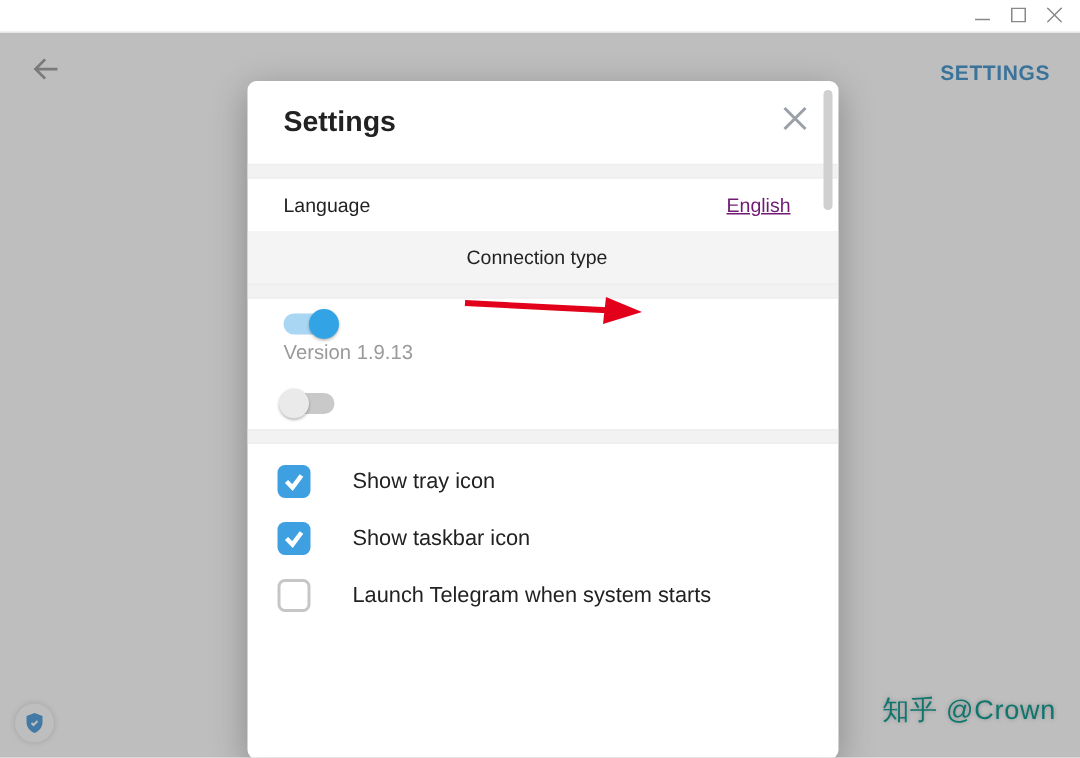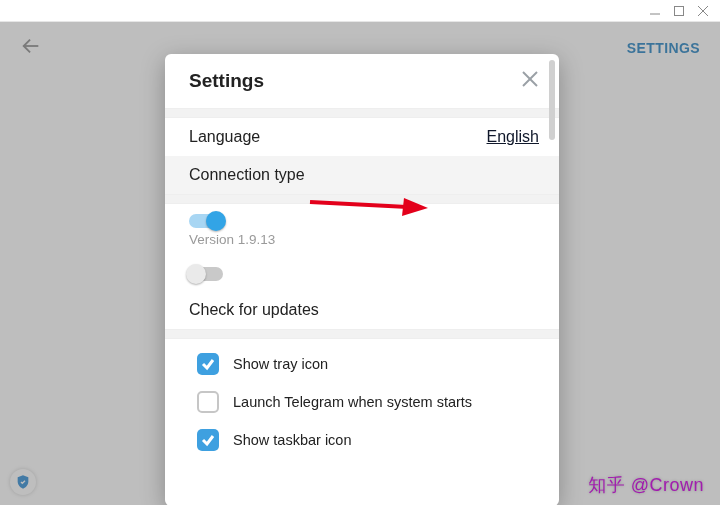--- a/index.html
+++ b/index.html
@@ -6,38 +6,38 @@
     body { width: 720px; height: 505px; overflow: hidden; position: relative; background: #fff; }
     .titlebar { height: 22px; width: 100%; display: flex; justify-content: flex-end; align-items: center; gap: 14px; padding-right: 12px; border-bottom: 1px solid #e6e6e6; }
     .titlebar .win-icon { width: 10px; height: 10px; stroke: #888; stroke-width: 1; fill: none; cursor: default; }
     .chrome { position: relative; width: 100%; height: calc(100% - 22px); background: #fff; }
     .chrome-overlay { position: absolute; inset: 0; background: rgba(100,100,100,0.42); }
     .topbar { position: absolute; top: 0; left: 0; right: 0; height: 52px; display: flex; align-items: center; justify-content: space-between; padding: 0 20px; }
     .back-icon { width: 22px; height: 22px; stroke: #8a8a8a; stroke-width: 2; fill: none; }
     .settings-link { color: #1e7fc1; font-weight: 600; font-size: 14px; letter-spacing: 0.4px; }
     .badge-corner { position: absolute; bottom: 10px; left: 10px; width: 26px; height: 26px; border-radius: 50%; background: #fff; display: flex; align-items: center; justify-content: center; box-shadow: 0 0 4px rgba(0,0,0,0.2); }
     .badge-corner svg { width: 16px; height: 16px; fill: #2a8ad4; }
-    .watermark { position: absolute; bottom: 8px; right: 16px; color: #a21caf; font-size: 18px; font-weight: 500; text-shadow: 0 0 3px rgba(0,0,0,0.25); letter-spacing: 0.5px; }
+    .watermark { position: absolute; bottom: 20px; right: 16px; color: #0f766e; font-size: 18px; font-weight: 500; text-shadow: 0 0 3px rgba(0,0,0,0.25); letter-spacing: 0.5px; }
     .modal { position: absolute; top: 32px; left: 165px; width: 394px; height: 452px; background: #fff; border-radius: 6px; box-shadow: 0 6px 24px rgba(0,0,0,0.28); display: flex; flex-direction: column; overflow: hidden; }
     .modal-header { padding: 16px 20px 16px 24px; display: flex; justify-content: space-between; align-items: center; }
     .modal-title { font-size: 19px; font-weight: 600; color: #222; }
     .close-icon { width: 18px; height: 18px; stroke: #9aa0a6; stroke-width: 2; fill: none; cursor: pointer; }
     .modal-body { flex: 1; overflow-y: auto; }
     .section-gap { height: 10px; background: #f2f2f2; border-top: 1px solid #eee; border-bottom: 1px solid #eee; }
-    .row { display: flex; align-items: center; justify-content: space-between; padding: 10px 20px 10px 24px; font-size: 16px; color: #222; }
-    .row.highlight { background: #f4f4f4; }
-    .row .value-link { color: #0f172a; text-decoration: underline; }
+    .row { display: flex; align-items: center; justify-content: space-between; padding: 10px 32px 10px 24px; font-size: 13px; color: #222; }
+    .row.highlight { background: #f4f4f4; justify-content: center; }
+    .row .value-link { color: #701a75; text-decoration: underline; }
     .sub-label { color: #9a9a9a; font-size: 13.5px; margin-top: -6px; padding: 0 8px 10px 24px; }
     .toggle { width: 34px; height: 14px; border-radius: 10px; position: relative; }
     .toggle .knob { position: absolute; top: -3px; width: 20px; height: 20px; border-radius: 50%; box-shadow: 0 1px 2px rgba(0,0,0,0.3); }
     .toggle.on { background: #a8d6f3; }
     .toggle.on .knob { right: -3px; background: #32a4e6; }
     .toggle.off { background: #c9c9c9; }
     .toggle.off .knob { left: -3px; background: #eaeaea; }
-    .check-row { display: flex; align-items: center; gap: 14px; padding: 8px 20px 8px 32px; font-size: 14.5px; color: #222; }
+    .check-row { display: flex; align-items: center; gap: 28px; padding: 8px 20px 8px 20px; font-size: 14.5px; color: #222; }
     .checkbox { width: 22px; height: 22px; border-radius: 5px; display: flex; align-items: center; justify-content: center; flex-shrink: 0; }
     .checkbox.checked { background: #3ea0e0; }
     .checkbox.checked svg { width: 14px; height: 14px; stroke: #fff; stroke-width: 3; fill: none; }
     .checkbox.unchecked { border: 2px solid #c6c6c6; }
     .scrollbar-track { position: absolute; top: 6px; right: 4px; width: 6px; height: 80px; background: #d0d0d0; border-radius: 3px; }
     .arrow-annotation { position: absolute; top: 170px; left: 308px; width: 120px; height: 24px; pointer-events: none; }
     .modal-body::-webkit-scrollbar { width: 0; }
   </style>
 </head>
 <body>
@@ -108,49 +108,46 @@
           </span>
       </div>
       <div class="sub-label">Version 1.9.13</div>
 
       <div class="row">
         <span class="toggle off">
             <span class="knob"></span>
           </span>
       </div>
 
-      <div class="row">
-        <span>Check for updates</span>
-      </div>
 
       <div class="section-gap"></div>
 
       <div style="height:6px"></div>
 
       <div class="check-row">
         <span class="checkbox checked">
           <svg viewBox="0 0 14 14">
               <polyline points="2 7 6 11 12 3"></polyline>
             </svg>
         </span>
         <span>Show tray icon</span>
       </div>
 
       <div class="check-row">
-        <span class="checkbox unchecked"></span>
-        <span>Launch Telegram when system starts</span>
-      </div>
-
-      <div class="check-row">
         <span class="checkbox checked">
           <svg viewBox="0 0 14 14">
               <polyline points="2 7 6 11 12 3"></polyline>
             </svg>
         </span>
         <span>Show taskbar icon</span>
+      </div>
+
+      <div class="check-row">
+        <span class="checkbox unchecked"></span>
+        <span>Launch Telegram when system starts</span>
       </div>
     </div>
   </div>
 
   <svg class="arrow-annotation" viewBox="0 0 120 24">
     <line x1="2" y1="10" x2="100" y2="15" stroke="#e3001b" stroke-width="4"></line>
     <polygon points="96,6 120,16 94,24" fill="#e3001b"></polygon>
   </svg>
 
   <div class="watermark">知乎 @Crown</div>

